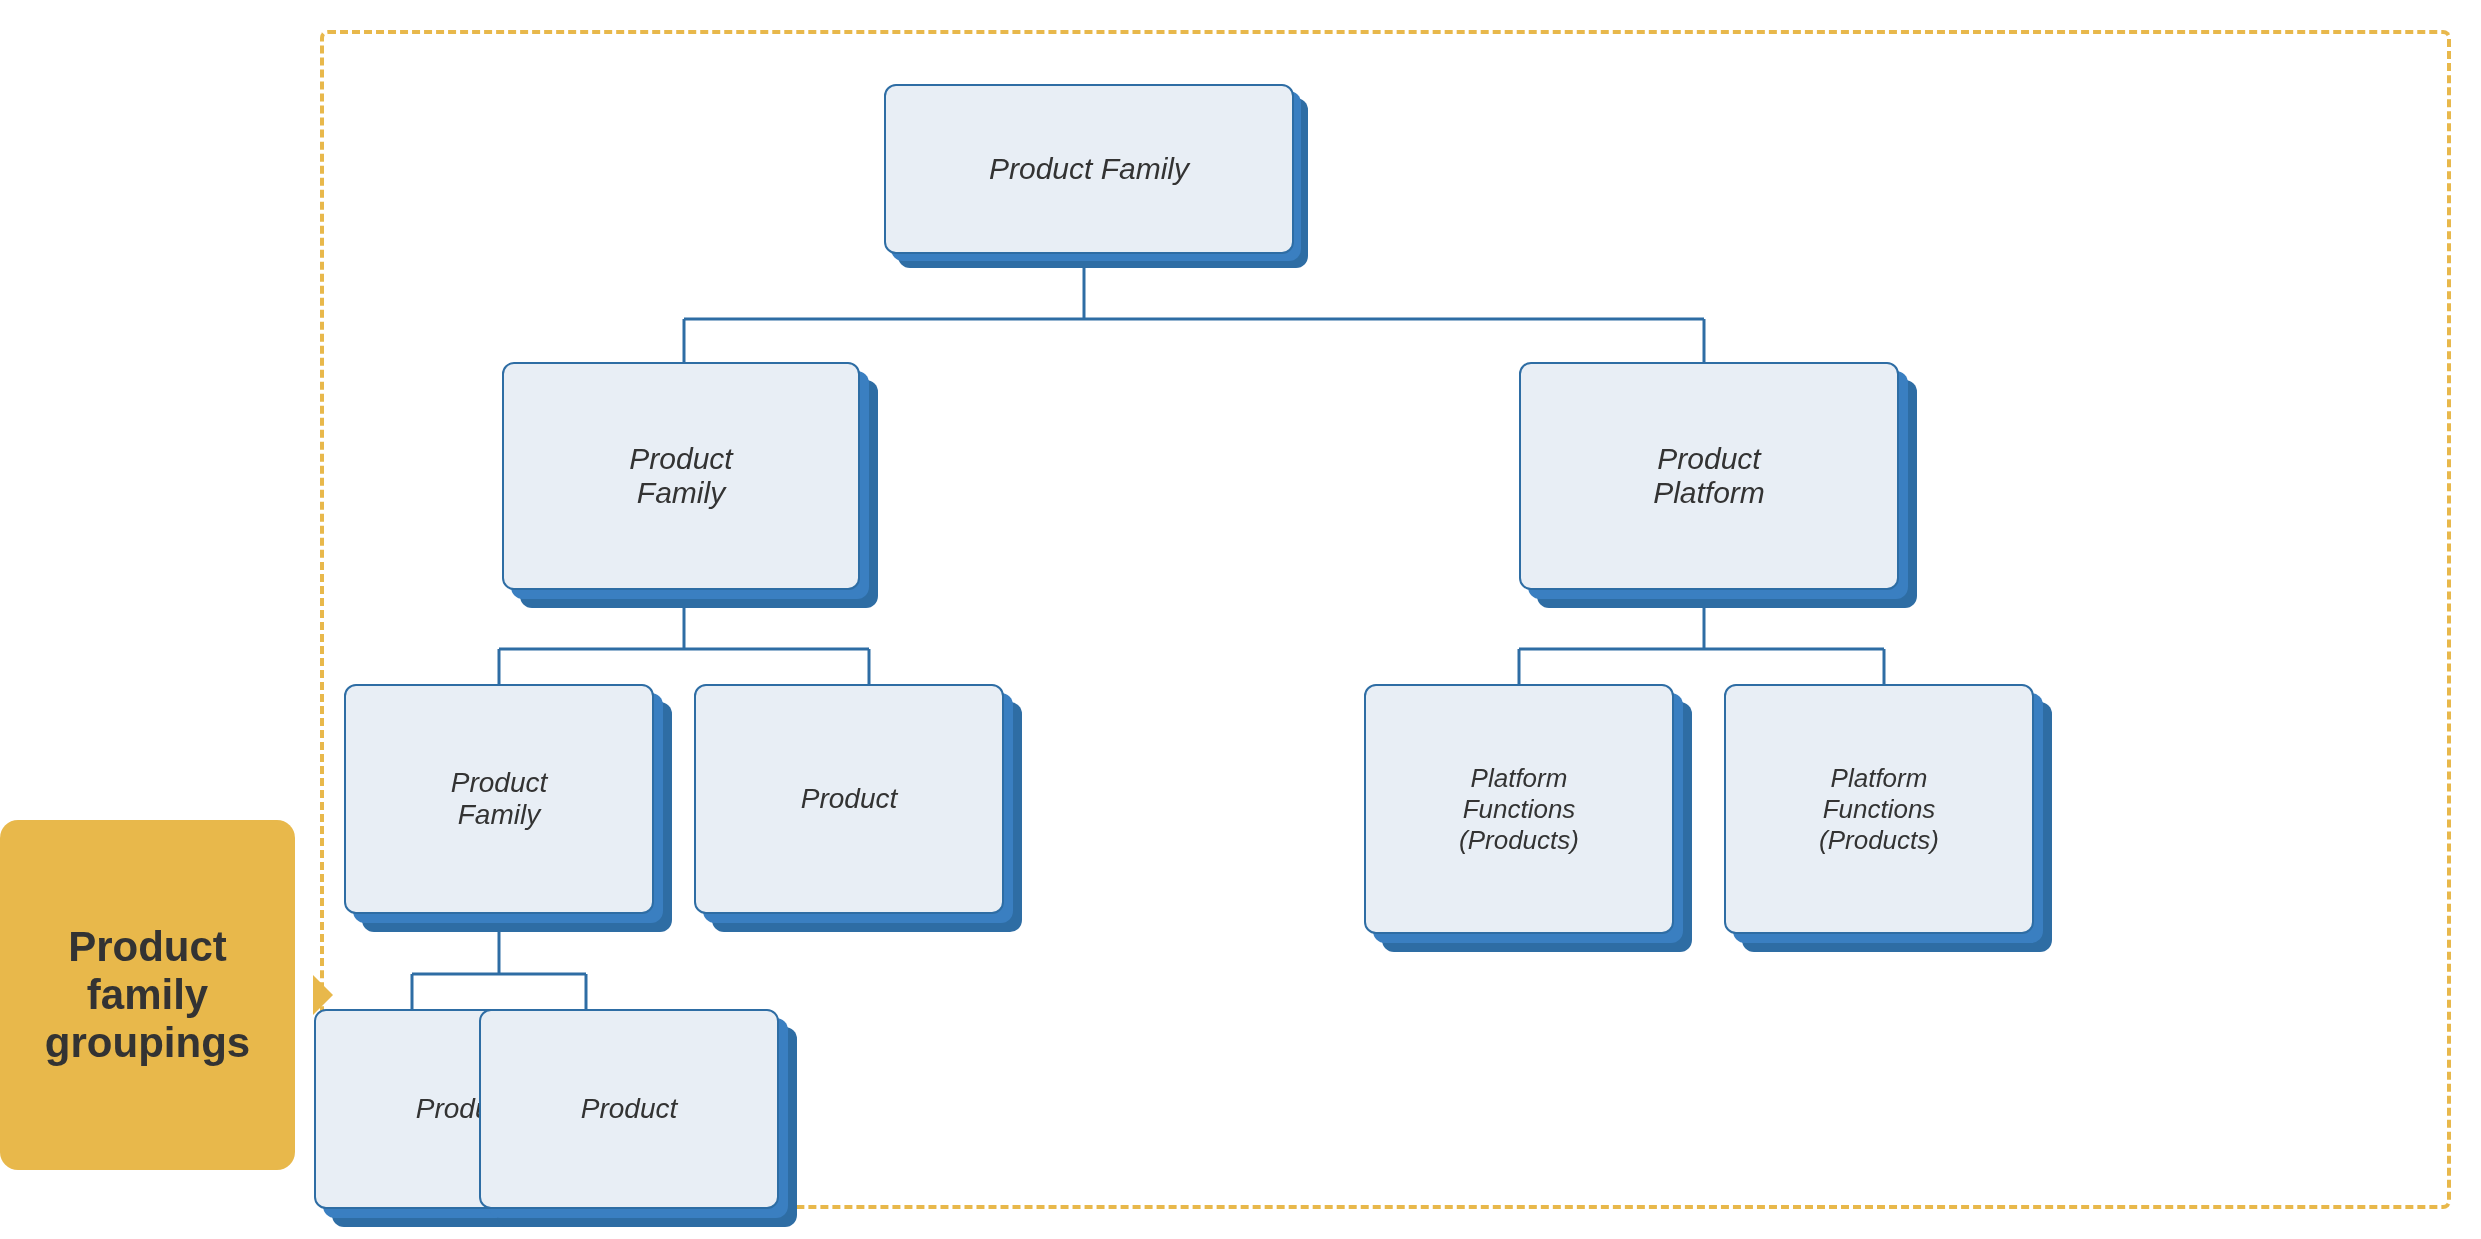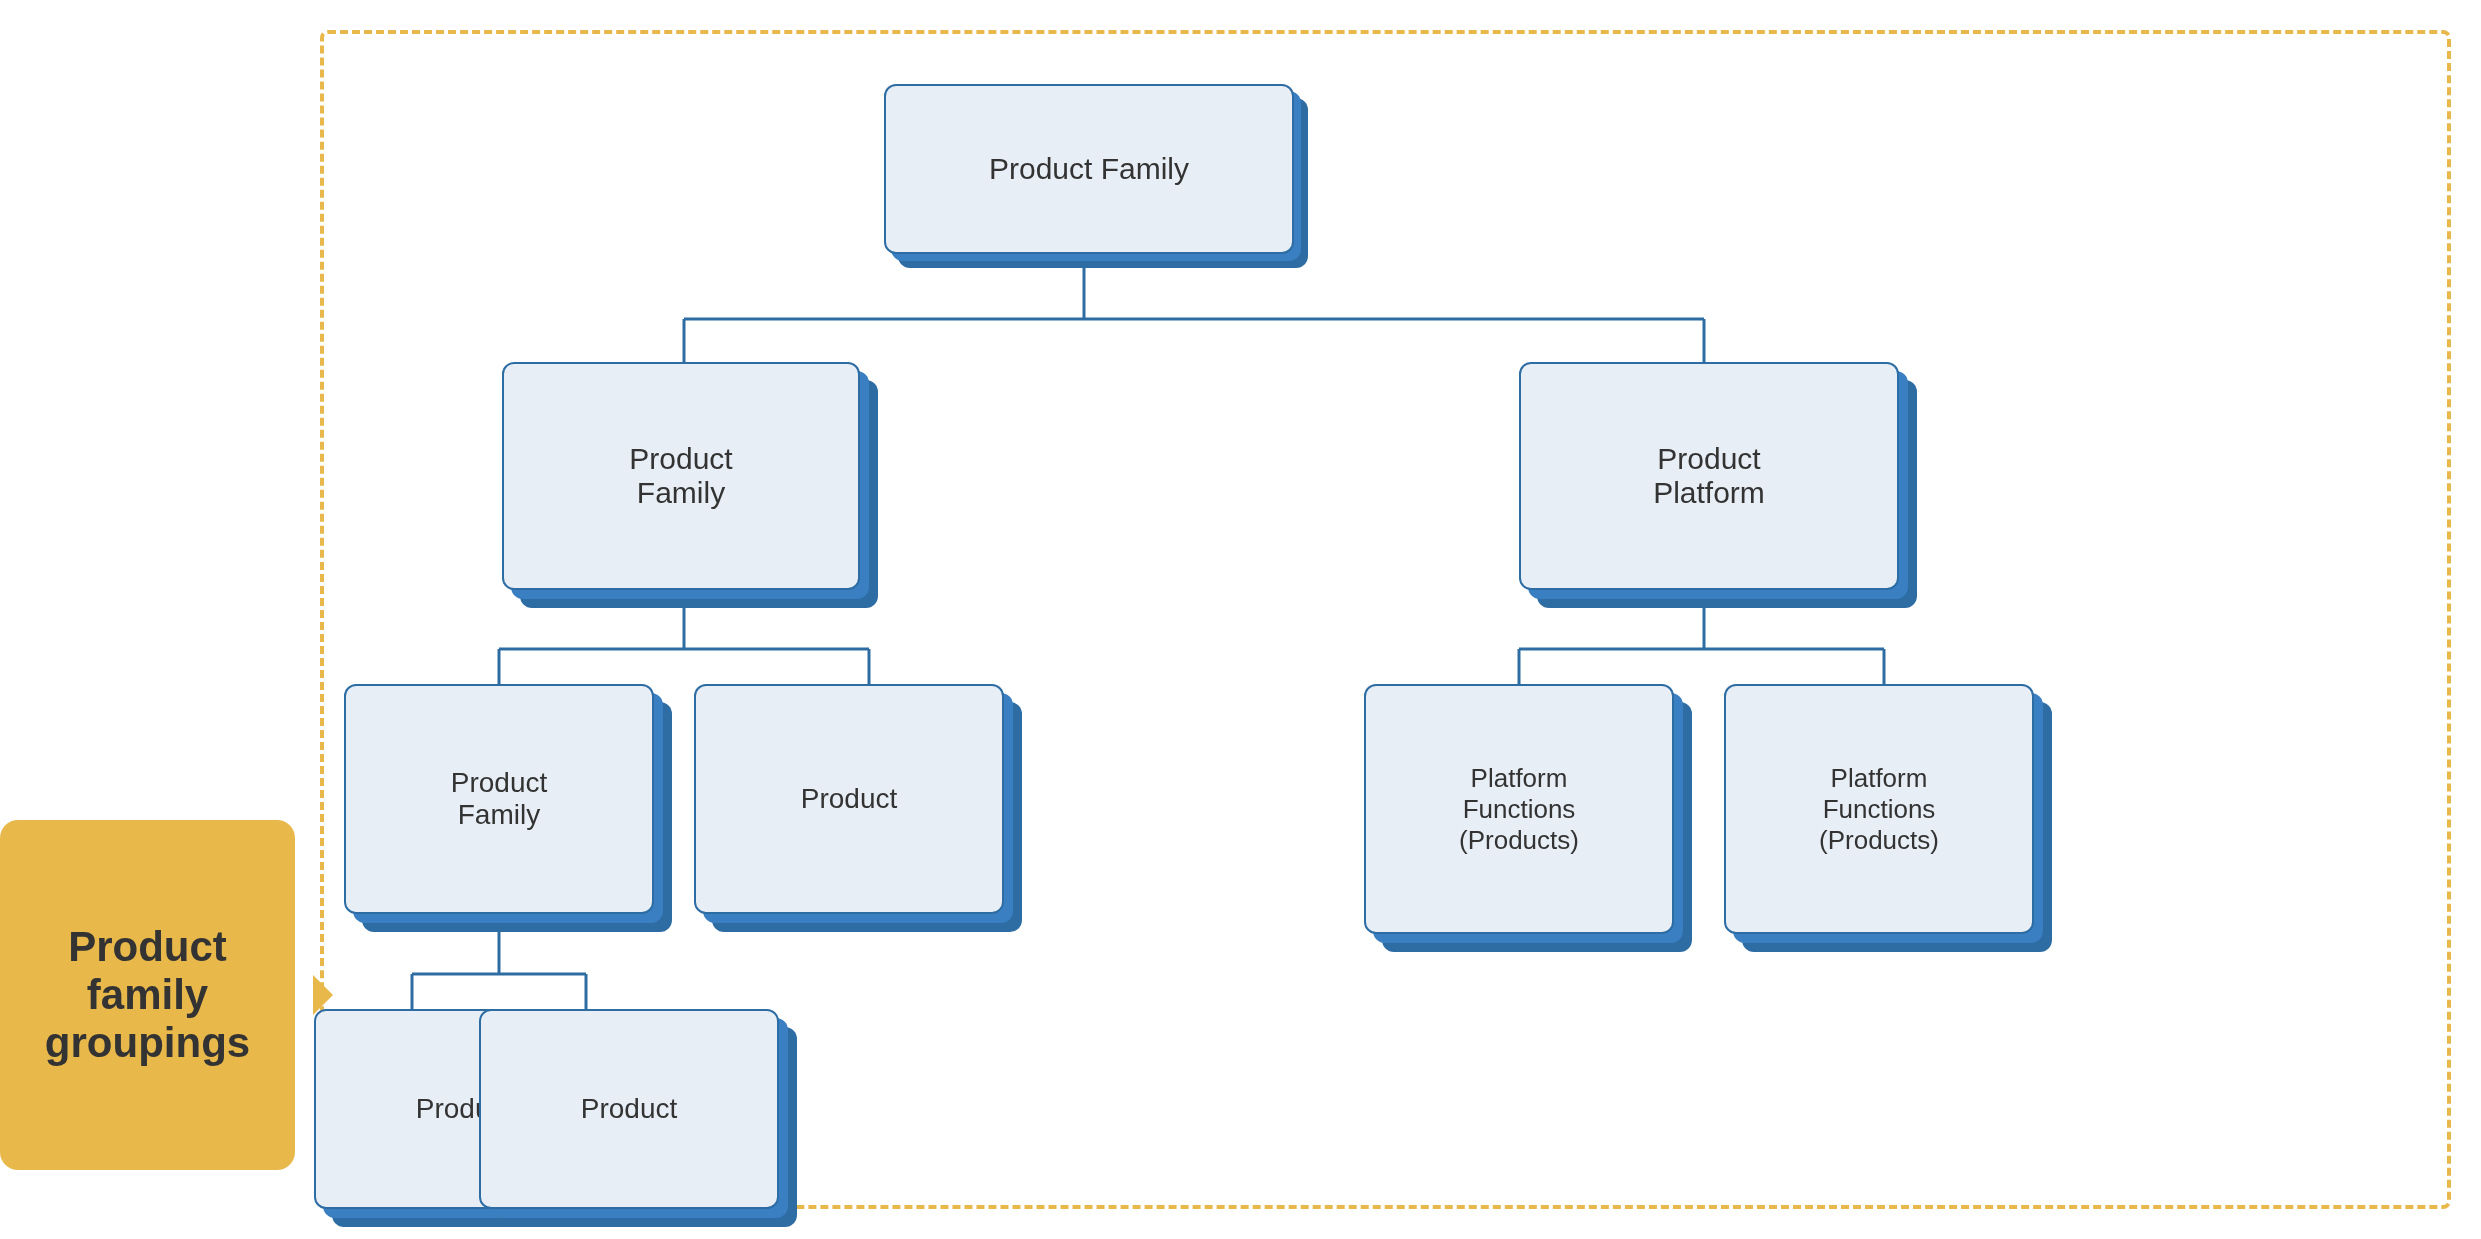--- a/index.html
+++ b/index.html
@@ -19,20 +19,21 @@
       right: 30px;
       bottom: 30px;
       border: 4px dashed #E8B84B;
       border-radius: 8px;
       background: #fff;
     }
 
     
     .node-stack {
       position: absolute;
+      font-style: italic;
     }
 
     .node-back2 {
       position: absolute;
       border-radius: 12px;
       background: #2E6DA4;
     }
     .node-back1 {
       position: absolute;
       border-radius: 12px;

